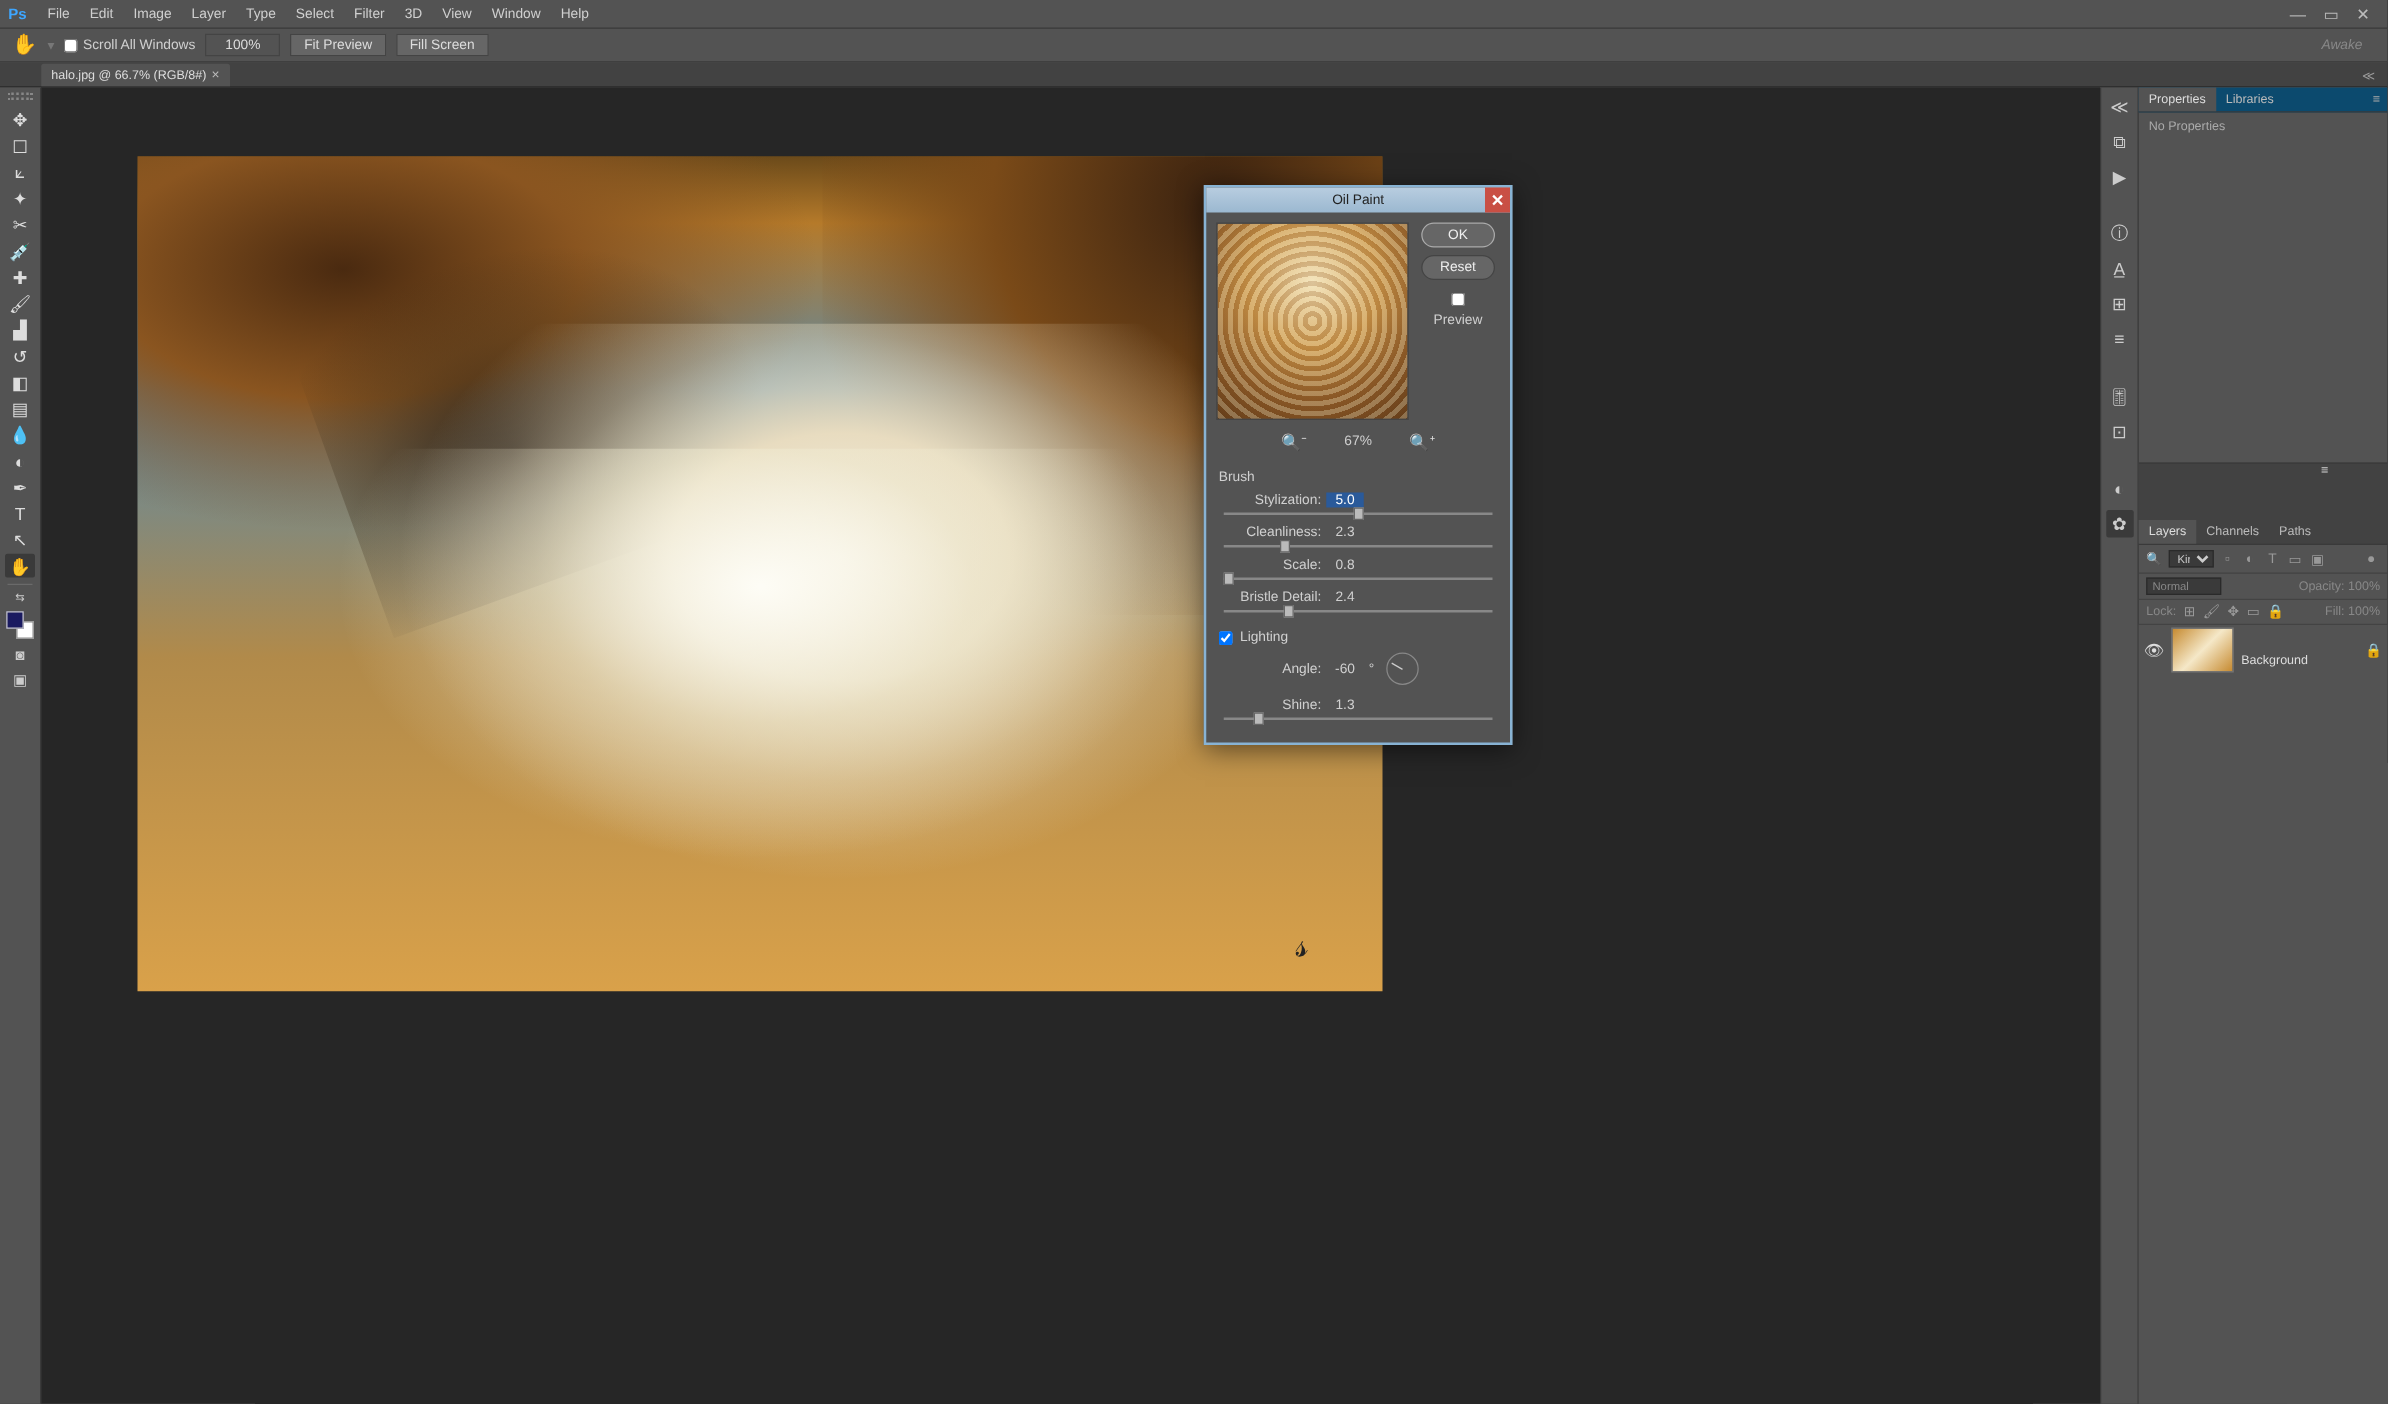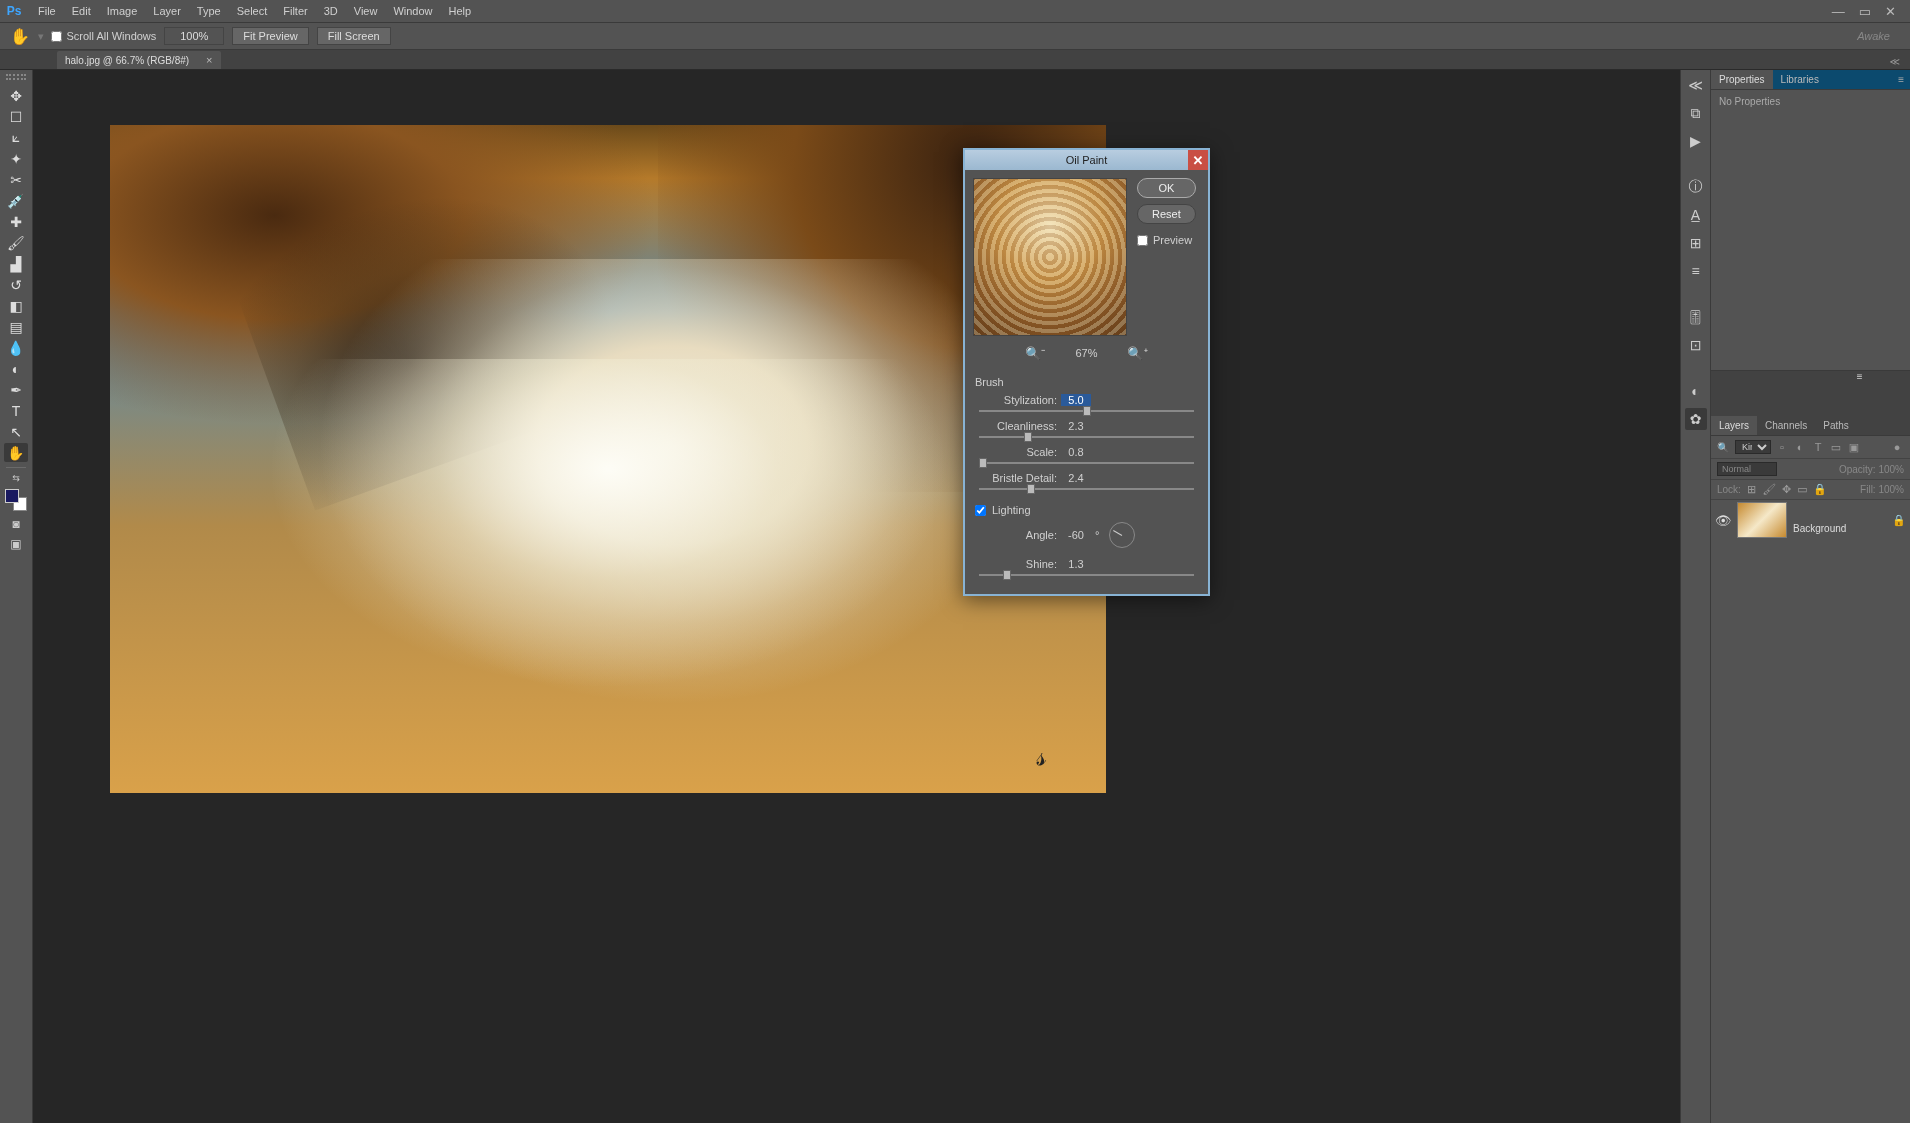--- a/index.html
+++ b/index.html
@@ -17,21 +17,21 @@
 .optionsbar { height: 28px; background: #535353; border-top:1px solid #3a3a3a; border-bottom:1px solid #3a3a3a; display:flex; align-items:center; padding:0 10px; font-size:11px; gap:8px;}
 .optionsbar .handicon { font-size:16px; }
 .optbtn { background:#666; border:1px solid #444; padding:2px 10px; color:#ddd; border-radius:0; font-size:11px; cursor:pointer;}
 .optinput { background:#535353; border:1px solid #444; color:#ddd; padding:2px 8px; width:60px; font-size:11px; text-align:center;}
 .chk { display:flex; align-items:center; gap:4px; }
 .chk input { width:11px; height:11px; }
 .optionsbar .right { margin-left:auto; color:#888; font-style:italic; padding-right:10px;}
 
 
 .tabbar { height:20px; background:#424242; display:flex; align-items:flex-end; padding-left:33px; border-bottom:1px solid #2a2a2a;}
-.doctab { background:#535353; padding:3px 8px; font-size:10px; color:#ddd; display:flex; align-items:center; gap:17px; border-top-left-radius:2px; border-top-right-radius:2px;margin-left:24px;}
+.doctab { background:#535353; padding:3px 8px; font-size:10px; color:#ddd; display:flex; align-items:center; gap:4px; border-top-left-radius:2px; border-top-right-radius:2px;}
 .doctab .close { cursor:pointer; color:#bbb; font-size:11px;}
 .tabbar .tabexpand { margin-left:auto; margin-right:10px; color:#999; font-size:10px; cursor:pointer; padding-bottom:2px;}
 
 
 .mainrow { display:flex; height: calc(1123px - 22px - 28px - 20px); }
 .toolcol { width:33px; background:#535353; border-right:1px solid #3a3a3a; display:flex; flex-direction:column; align-items:center; padding-top:4px; gap:2px;}
 .toolgrip { width:20px; height:6px; border-top:2px dotted #888; border-bottom:2px dotted #888; margin-bottom:4px; cursor:grab;}
 .toolbtn { width:24px; height:19px; display:flex; align-items:center; justify-content:center; color:#ddd; font-size:14px; cursor:pointer; border-radius:2px;}
 .toolbtn.sel { background:#3a3a3a; }
 .toolsep { width:20px; height:1px; background:#6a6a6a; margin:3px 0;}
@@ -87,21 +87,21 @@
 .dialog { position:absolute; top:148px; left:963px; width:247px; background:#535353; border:2px solid #88b3d4; box-shadow:0 4px 20px rgba(0,0,0,0.5);}
 .dialog .titlebar { height:20px; background:linear-gradient(#b8cde0,#9bb8d0); display:flex; align-items:center; color:#222; font-size:11px; position:relative;}
 .dialog .titlebar .ttl { position:absolute; left:0; right:0; text-align:center;}
 .dialog .titlebar .xbtn { margin-left:auto; width:20px; height:20px; background:#c94f44; color:#fff; display:flex; align-items:center; justify-content:center; cursor:pointer; font-size:13px; font-weight:bold; z-index:2;}
 .dialog .body { padding:8px; display:flex; gap:10px;}
 .dialog .preview { width:154px; height:158px; background:radial-gradient(circle at 50% 30%,#f0e0b8 0%,#c8954a 40%,#8a5a28 70%,#5a3818 100%); border:1px solid #444; position:relative; overflow:hidden;}
 .dialog .preview .swirl { position:absolute; inset:0; background:repeating-radial-gradient(circle at 50% 50%,rgba(255,240,200,0.3) 0 4px,rgba(140,80,30,0.2) 4px 8px);}
 .dialog .btncol { display:flex; flex-direction:column; gap:6px; align-items:stretch;}
 .dialog .dbtn { background:#666; border:1px solid #444; border-radius:10px; color:#eee; font-size:11px; padding:3px 14px; cursor:pointer; text-align:center;}
 .dialog .dbtn.primary { border:1px solid #aaa;}
-.dialog .chkrow { display:flex; align-items:center; gap:5px; font-size:11px; margin-top:4px;}
+.dialog .chkrow { display:flex; align-items:center; gap:5px; font-size:11px; margin-top:4px;flex-direction:column;}
 .dialog .chkrow input { width:11px; height:11px;}
 
 .zoomrow { display:flex; align-items:center; justify-content:center; gap:30px; padding:0 8px 6px; font-size:11px;}
 .zoomrow .zicon { cursor:pointer; color:#ddd; font-size:13px;}
 
 .sliders { padding:4px 10px 10px;}
 .secthdr { font-size:11px; margin:4px 0 4px; display:flex; align-items:center; gap:6px;}
 .srow { display:flex; align-items:center; font-size:11px; margin-top:6px;}
 .srow .lbl { width:86px; text-align:right; padding-right:4px;}
 .srow .val { width:30px; text-align:center;}

